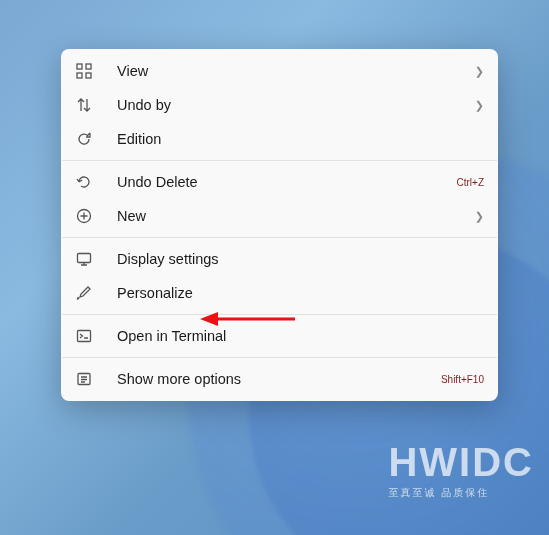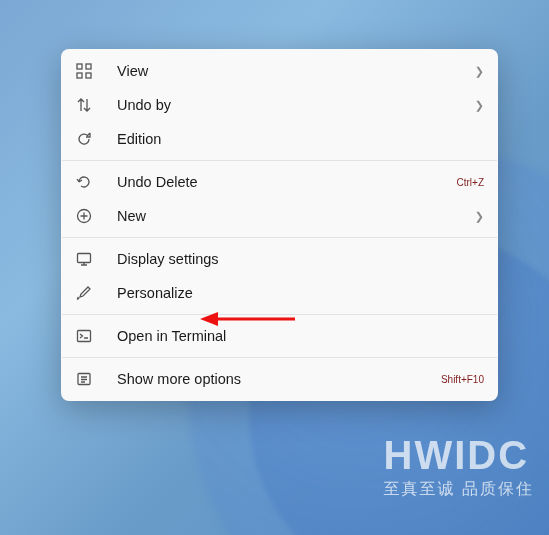--- a/index.html
+++ b/index.html
@@ -40,21 +40,21 @@
       pointer-events: none;
       margin-left: 40px;
     }
     .watermark .big {
       font-size: 40px;
       font-weight: bold;
       letter-spacing: 2px;
       line-height: 1;
     }
     .watermark .small {
-      font-size: 16px;
+      font-size: 10px;
       letter-spacing: 2px;
       margin-top: 4px;
     }
     .context-menu {
       position: absolute;
       left: 61px;
       top: 49px;
       width: 437px;
       background: #f9f9f9;
       border-radius: 8px;

